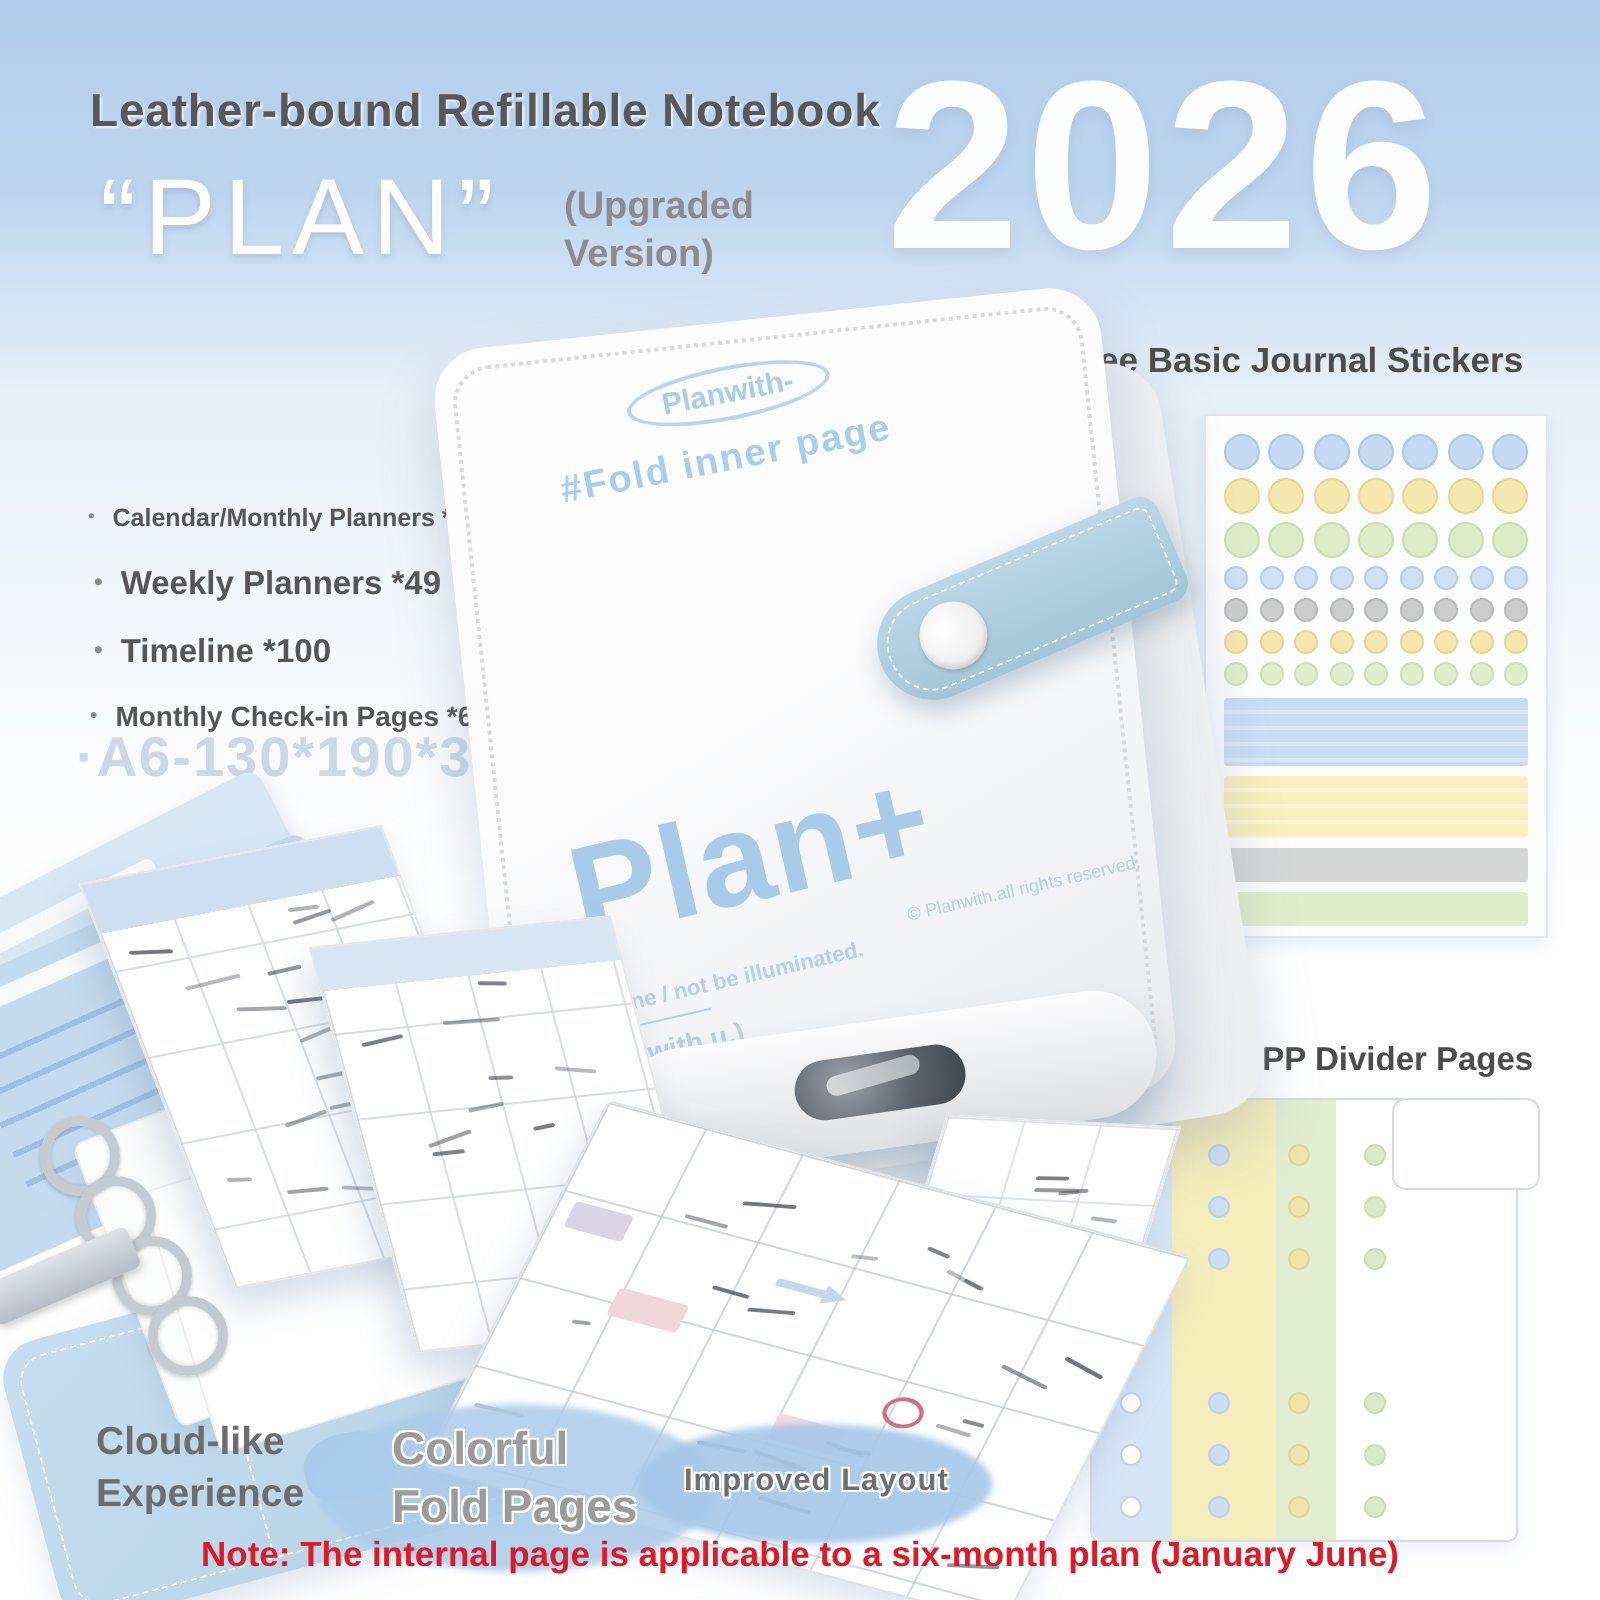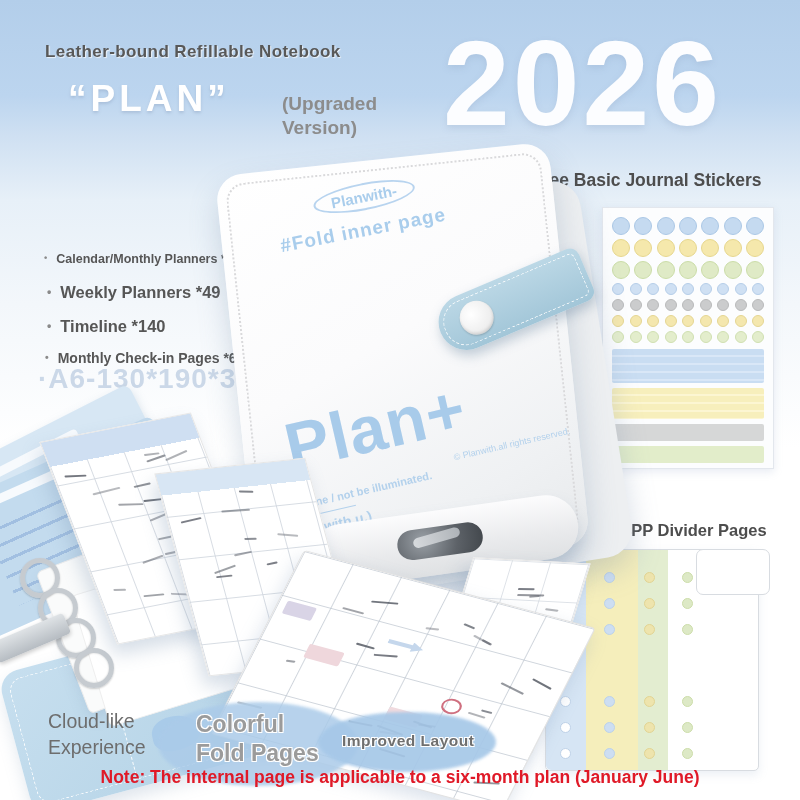--- a/index.html
+++ b/index.html
@@ -3,24 +3,24 @@
 <meta charset="utf-8">
 <style>
   html,body{margin:0;padding:0;}
   #canvas{
     position:relative;width:800px;height:800px;overflow:hidden;
     font-family:"Liberation Sans","DejaVu Sans",sans-serif;
     background:linear-gradient(180deg,#b3ceea 0%,#bcd5ef 12%,#cfe0f2 17%,#e7f0f8 25%,#f3f7fb 38%,#ffffff 56%,#ffffff 100%);
   }
   .abs{position:absolute;}
   
-  .subtitle{left:45px;top:42px;font-size:17px;font-weight:bold;color:#585858;letter-spacing:.4px;
+  .subtitle{left:45px;top:42px;font-size:23px;font-weight:bold;color:#585858;letter-spacing:.4px;
     text-shadow:1px 1px 1px rgba(255,255,255,.75);}
-  .plan-title{left:50px;top:78px;font-size:37px;font-weight:700;color:#ffffff;letter-spacing:4px;
-    text-shadow:0 2px 3px rgba(130,150,180,.35);margin-left:18px;}
+  .plan-title{left:50px;top:78px;font-size:54px;font-weight:400;color:#ffffff;letter-spacing:4px;
+    text-shadow:0 2px 3px rgba(130,150,180,.35);}
   .upgraded{left:282px;top:92px;font-size:19px;font-weight:bold;color:#8c8c8c;line-height:24px;}
   .year{left:443px;top:14px;font-size:120px;font-weight:800;color:#fcfdff;letter-spacing:3px;
     text-shadow:0 3px 6px rgba(140,160,190,.25);}
   
   .white-badge{left:46px;top:179px;width:132px;height:40px;border:4px solid #cedeee;border-radius:8px;
     background:rgba(255,255,255,.25);display:flex;align-items:center;justify-content:center;
     font-size:28px;font-weight:800;letter-spacing:4px;color:#fafcff;
     text-shadow:0 1px 2px rgba(150,175,205,.55);}
   .feature{color:#565656;font-weight:bold;white-space:nowrap;}
   .feature::before{content:"•";color:#8a8a8a;margin-right:9px;font-size:.75em;vertical-align:2px;}
@@ -134,21 +134,21 @@
   .hl-pink{left:48px;top:88px;width:36px;height:15px;background:#efd7dc;}
   .hl-pink2{left:150px;top:128px;width:34px;height:14px;background:#f0dade;}
   .circle-mark{position:absolute;left:196px;top:104px;width:16px;height:12px;border:2px solid #cf6f7f;
     border-radius:50%;}
   .arrow-mark{position:absolute;left:118px;top:60px;width:36px;height:10px;background:#c5d7ec;
     clip-path:polygon(0 30%,68% 30%,68% 0,100% 50%,68% 100%,68% 70%,0 70%);}
   .scrib{position:absolute;height:2px;background:#3e434e;border-radius:1px;}
   .blob{left:152px;top:716px;width:48px;height:34px;background:#a9cbe9;
     border-radius:50% 60% 55% 45%;transform:rotate(-12deg);z-index:5;}
   
-  .cloud-label{left:48px;top:708px;font-size:19.5px;font-weight:400;color:#6d6d6d;line-height:26px;z-index:6;}
+  .cloud-label{left:48px;top:708px;font-size:19.5px;font-weight:700;color:#6d6d6d;line-height:26px;z-index:6;}
   .ellipse{border-radius:50%;filter:blur(1.5px);z-index:5;}
   .el1{left:158px;top:702px;width:200px;height:84px;background:#abcbe9;opacity:.85;}
   .el2{left:318px;top:712px;width:178px;height:60px;background:#a6c8e8;opacity:.92;}
   .pages-label{left:196px;top:710px;font-size:23px;font-weight:800;color:#9b9b9b;line-height:29px;z-index:6;
     text-shadow:-1px -1px 0 #fff,1px -1px 0 #fff,-1px 1px 0 #fff,1px 1px 0 #fff;}
   .layout-label{left:342px;top:732px;font-size:15.5px;font-weight:800;color:#6f6f6f;z-index:6;
     text-shadow:-1px -1px 0 #fff,1px -1px 0 #fff,-1px 1px 0 #fff,1px 1px 0 #fff;letter-spacing:.5px;}
   .note{left:0;right:0;top:767px;text-align:center;font-size:17.5px;font-weight:bold;color:#e01927;z-index:7;}
 </style>
 </head>
@@ -159,21 +159,21 @@
   <div class="abs subtitle">Leather-bound Refillable Notebook</div>
   <div class="abs plan-title">“PLAN”</div>
   <div class="abs upgraded">
     <div>(Upgraded</div>
     <div>Version)</div>
   </div>
   <div class="abs year">2026</div>
 
   <div class="abs feature f0">Calendar/Monthly Planners *6</div>
   <div class="abs feature f1">Weekly Planners *49</div>
-  <div class="abs feature f2">Timeline *140</div>
+  <div class="abs feature f2">Timeline *100</div>
   <div class="abs feature f3">Monthly Check-in Pages *6</div>
   <div class="abs size-spec">·A6-130*190*35mm</div>
 
   <div class="abs stickers-title">Free Basic Journal Stickers</div>
   <div class="abs sticker-sheet">
     <div>
         <div class="dot-row">
           <span class="dot lg" style="background: rgb(197, 218, 240); border-color: rgb(171, 200, 230);"></span>
           <span class="dot lg" style="background: rgb(197, 218, 240); border-color: rgb(171, 200, 230);"></span>
           <span class="dot lg" style="background: rgb(197, 218, 240); border-color: rgb(171, 200, 230);"></span>

